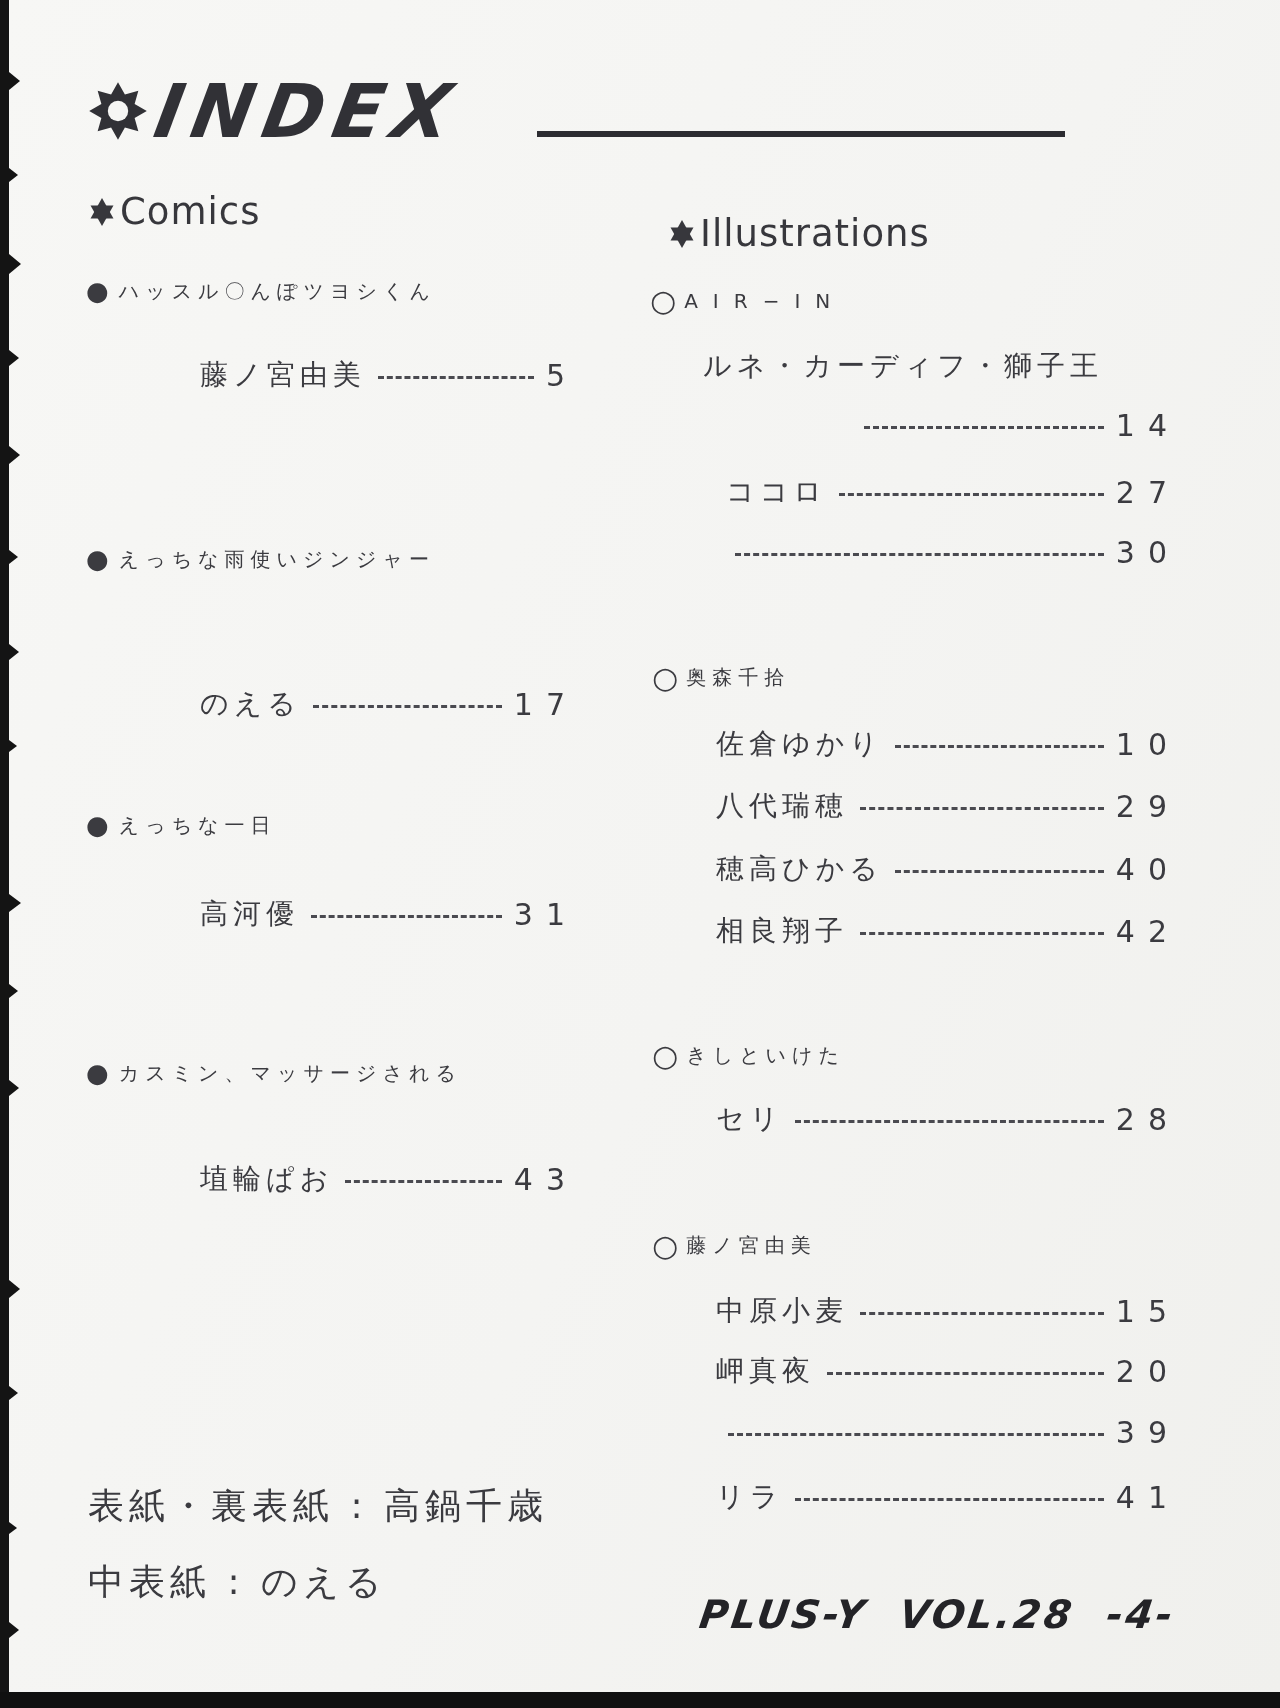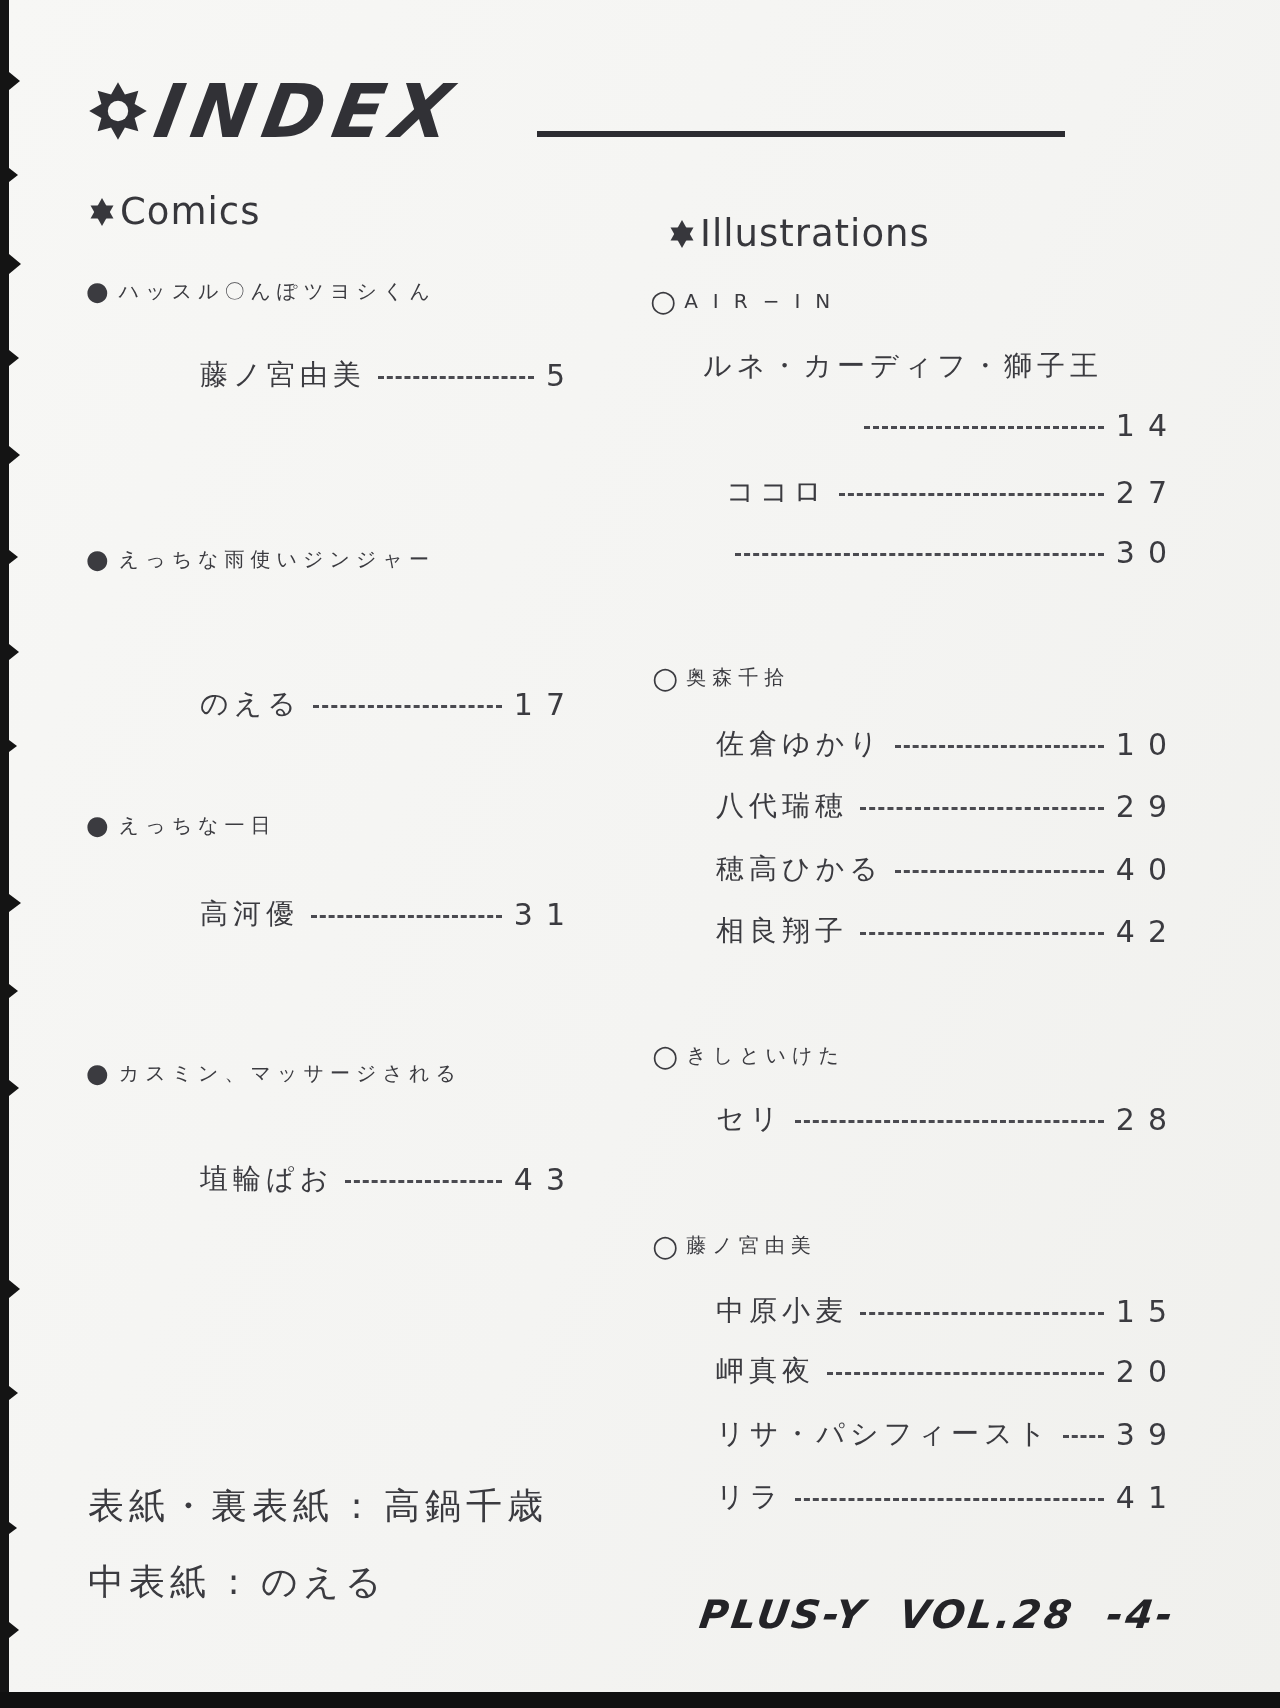--- a/index.html
+++ b/index.html
@@ -200,21 +200,20 @@
   <span class="jp-name">中原小麦</span>
   <span class="leader"></span>
   <span class="pg">15</span>
 </div>
 <div class="row" style="left:716px;top:1352px;right:100px;">
   <span class="jp-name">岬真夜</span>
   <span class="leader"></span>
   <span class="pg">20</span>
 </div>
 <div class="row" style="left:716px;top:1415px;right:100px;">
-  <span class="jp-name">リサ・パシフィースト</span>
   <span class="leader"></span>
   <span class="pg">39</span>
 </div>
 <div class="row" style="left:716px;top:1478px;right:100px;">
   <span class="jp-name">リラ</span>
   <span class="leader"></span>
   <span class="pg">41</span>
 </div>
 
 <div class="footer">PLUS-Y VOL.28 -4-</div>

